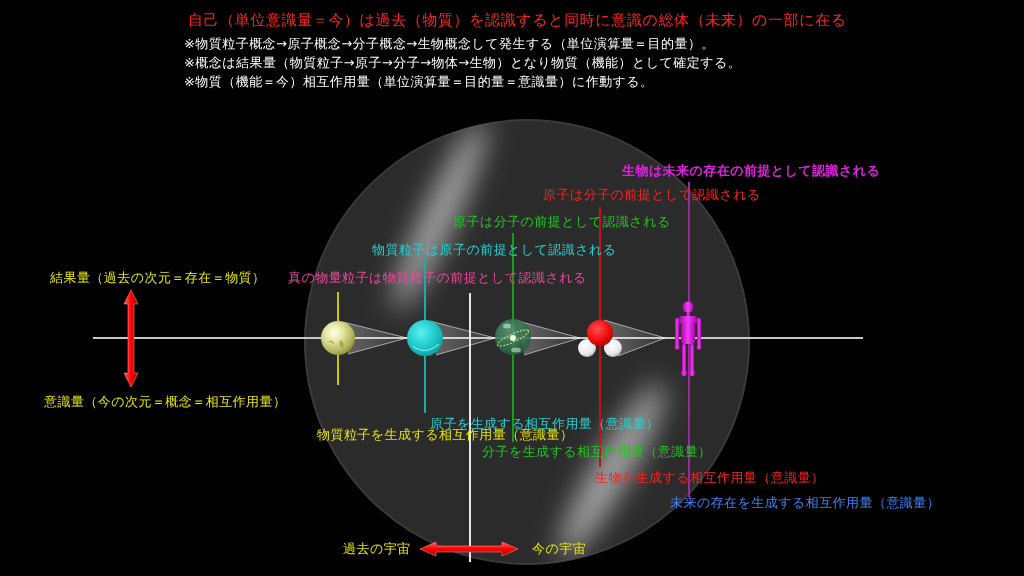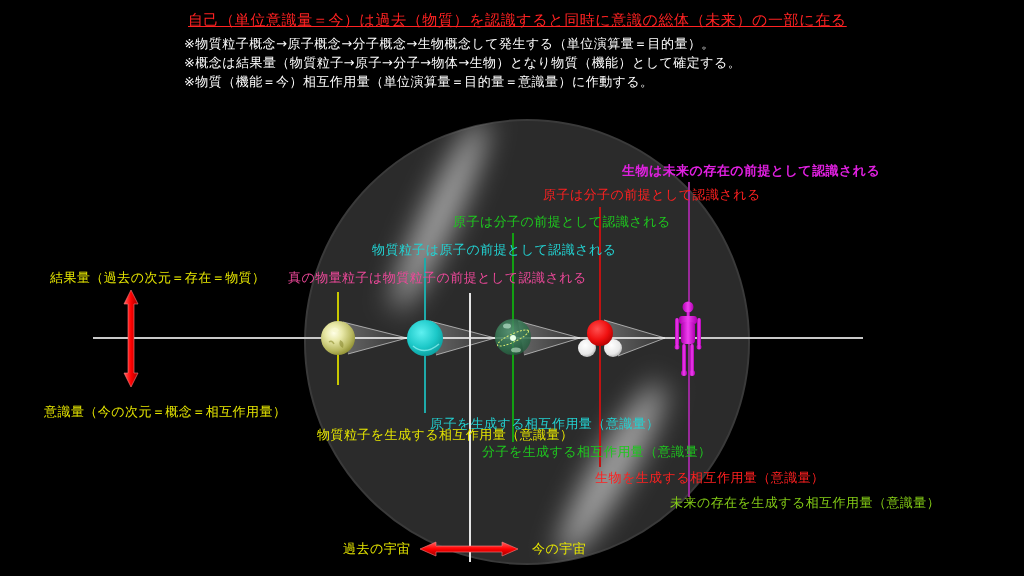--- a/index.html
+++ b/index.html
@@ -140,34 +140,34 @@
     <rect x="690" y="344" width="4" height="28" rx="2"></rect>
     <circle cx="684" cy="373" r="3"></circle>
     <circle cx="692" cy="373" r="3"></circle>
   </g>
 
   <polygon points="131,290 138,304 134,304 134,373 138,373 131,387 124,373 128,373 128,304 124,304" fill="url(#gArrowV)" stroke="#ff8080" stroke-width="0.6"></polygon>
 
   <polygon points="420,549 436,542 436,546 502,546 502,542 518,549 502,556 502,552 436,552 436,556" fill="url(#gArrowH)" stroke="#ff8080" stroke-width="0.6"></polygon>
 </svg>
 
-<div class="title" style="color: rgb(255, 34, 34); text-decoration: underline;">自己（単位意識量＝今）は過去（物質）を認識すると同時に意識の総体（未来）の一部に在る</div>
+<div class="title" style="color: rgb(255, 34, 34);">自己（単位意識量＝今）は過去（物質）を認識すると同時に意識の総体（未来）の一部に在る</div>
 <div class="note" style="top:36px">※物質粒子概念→原子概念→分子概念→生物概念して発生する（単位演算量＝目的量）。</div>
 <div class="note" style="top:55px">※概念は結果量（物質粒子→原子→分子→物体→生物）となり物質（機能）として確定する。</div>
 <div class="note" style="top:74px">※物質（機能＝今）相互作用量（単位演算量＝目的量＝意識量）に作動する。</div>
 
 <div class="lbl yellow" style="left:50px; top:270px">結果量（過去の次元＝存在＝物質）</div>
-<div class="lbl yellow" style="left:44px; top:404px">意識量（今の次元＝概念＝相互作用量）</div>
+<div class="lbl yellow" style="left:44px; top:394px">意識量（今の次元＝概念＝相互作用量）</div>
 
 <div class="lbl" style="left: 288px; top: 270px; color: #ec4899;">真の物量粒子は物質粒子の前提として認識される</div>
 <div class="lbl" style="left: 372px; top: 242px; color: rgb(34, 210, 210);">物質粒子は原子の前提として認識される</div>
 <div class="lbl" style="left: 453px; top: 214px; color: rgb(30, 200, 30);">原子は分子の前提として認識される</div>
 <div class="lbl" style="left: 543px; top: 187px; color: rgb(255, 32, 32);">原子は分子の前提として認識される</div>
 <div class="lbl" style="left: 622px; top: 163px; color: rgb(224, 32, 224); font-weight: bold;">生物は未来の存在の前提として認識される</div>
 
 <div class="lbl" style="left: 317px; top: 387px; color: rgb(230, 230, 0); margin-top: 40px;">物質粒子を生成する相互作用量（意識量）</div>
 <div class="lbl" style="left: 430px; top: 416px; color: rgb(34, 210, 210);">原子を生成する相互作用量（意識量）</div>
 <div class="lbl" style="left: 482px; top: 444px; color: rgb(30, 200, 30);">分子を生成する相互作用量（意識量）</div>
 <div class="lbl" style="left: 595px; top: 470px; color: rgb(255, 32, 32);">生物を生成する相互作用量（意識量）</div>
-<div class="lbl" style="left: 670px; top: 495px; color: #84cc16;">未来の存在を生成する相互作用量（意識量）</div>
+<div class="lbl" style="left: 670px; top: 495px; color: #3b82f6;">未来の存在を生成する相互作用量（意識量）</div>
 
 <div class="lbl yellow" style="left:343px; top:541px">過去の宇宙</div>
 <div class="lbl yellow" style="left:532px; top:541px">今の宇宙</div>
 
 </body></html>

